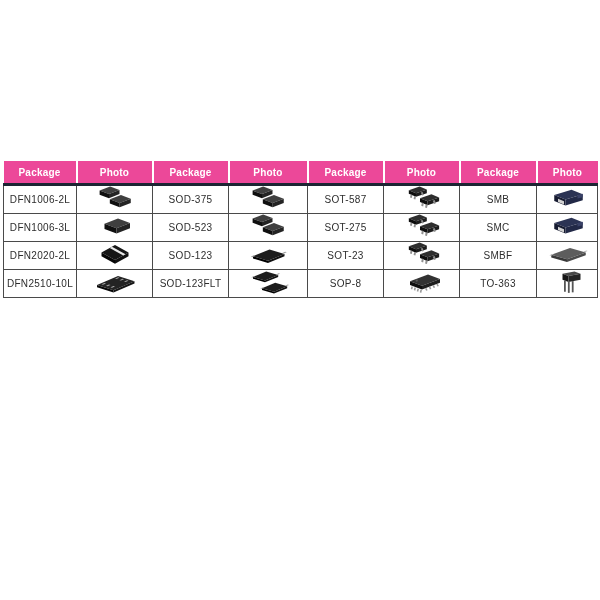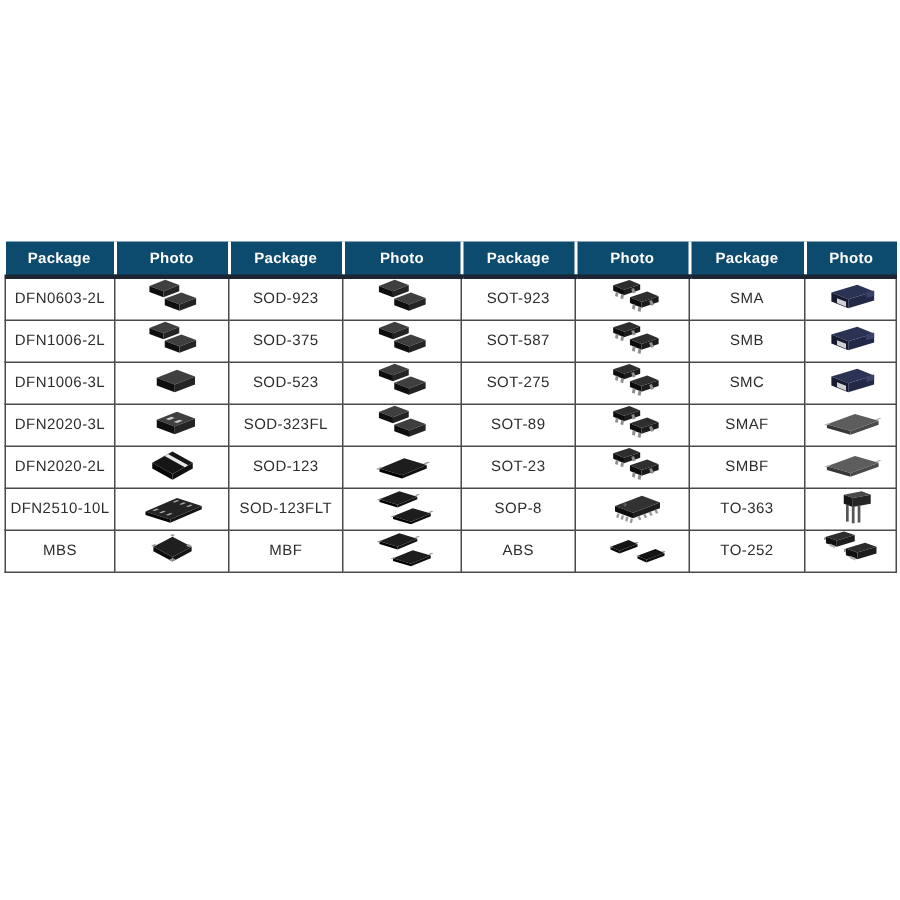--- a/index.html
+++ b/index.html
@@ -8,21 +8,21 @@
     font-family:"Liberation Sans",sans-serif;
     overflow:hidden;
   }
   .stage{position:relative;width:600px;height:600px;background:#ffffff;}
   table.pkg{
     position:absolute;left:3px;top:161px;
     border-collapse:collapse;table-layout:fixed;
     width:594px;
   }
   th{
-    background:#0c4a6e;color:#ffffff;
+    background:#ec4899;color:#ffffff;
     font-size:10px;font-weight:bold;letter-spacing:.2px;
     height:22px;padding:0;text-align:center;
     border-right:2px solid #ffffff;
     border-bottom:3px solid #1c2533;
   }
   th:last-child{border-right:none;}
   td{
     border:1px solid #4a4a4a;
     height:27px;padding:0;text-align:center;vertical-align:middle;
     background:#ffffff;
@@ -182,156 +182,104 @@
         <th>Package</th>
         <th>Photo</th>
         <th>Package</th>
         <th>Photo</th>
         <th>Package</th>
         <th>Photo</th>
       </tr>
     </thead>
     <tbody>
 
-      <tr>
-        <td class="name">DFN0603-2L</td>
+
+      <tr>
+        <td class="name">DFN1006-2L</td>
         <td>
             <svg class="ph" viewBox="0 0 60 36">
               <use href="#g-pair"></use>
             </svg>
           </td>
-        <td class="name">SOD-923</td>
+        <td class="name">SOD-375</td>
         <td>
             <svg class="ph" viewBox="0 0 60 36">
               <use href="#g-pair"></use>
             </svg>
           </td>
-        <td class="name">SOT-923</td>
+        <td class="name">SOT-587</td>
         <td>
             <svg class="ph" viewBox="0 0 60 36">
               <use href="#g-sotpair"></use>
             </svg>
           </td>
-        <td class="name">SMA</td>
+        <td class="name">SMB</td>
         <td>
             <svg class="ph" viewBox="0 0 60 36">
               <use href="#g-smx"></use>
             </svg>
           </td>
       </tr>
 
       <tr>
-        <td class="name">DFN1006-2L</td>
+        <td class="name">DFN1006-3L</td>
+        <td>
+            <svg class="ph" viewBox="0 0 60 36">
+              <use href="#g-cube"></use>
+            </svg>
+          </td>
+        <td class="name">SOD-523</td>
         <td>
             <svg class="ph" viewBox="0 0 60 36">
               <use href="#g-pair"></use>
             </svg>
           </td>
-        <td class="name">SOD-375</td>
-        <td>
-            <svg class="ph" viewBox="0 0 60 36">
-              <use href="#g-pair"></use>
-            </svg>
-          </td>
-        <td class="name">SOT-587</td>
+        <td class="name">SOT-275</td>
         <td>
             <svg class="ph" viewBox="0 0 60 36">
               <use href="#g-sotpair"></use>
             </svg>
           </td>
-        <td class="name">SMB</td>
+        <td class="name">SMC</td>
         <td>
             <svg class="ph" viewBox="0 0 60 36">
               <use href="#g-smx"></use>
             </svg>
           </td>
       </tr>
 
-      <tr>
-        <td class="name">DFN1006-3L</td>
-        <td>
-            <svg class="ph" viewBox="0 0 60 36">
-              <use href="#g-cube"></use>
-            </svg>
-          </td>
-        <td class="name">SOD-523</td>
-        <td>
-            <svg class="ph" viewBox="0 0 60 36">
-              <use href="#g-pair"></use>
-            </svg>
-          </td>
-        <td class="name">SOT-275</td>
+
+
+      <tr>
+        <td class="name">DFN2020-2L</td>
+        <td>
+            <svg class="ph" viewBox="0 0 60 36">
+              <use href="#g-tilt"></use>
+            </svg>
+          </td>
+        <td class="name">SOD-123</td>
+        <td>
+            <svg class="ph" viewBox="0 0 60 36">
+              <use href="#g-flat"></use>
+            </svg>
+          </td>
+        <td class="name">SOT-23</td>
         <td>
             <svg class="ph" viewBox="0 0 60 36">
               <use href="#g-sotpair"></use>
             </svg>
           </td>
-        <td class="name">SMC</td>
-        <td>
-            <svg class="ph" viewBox="0 0 60 36">
-              <use href="#g-smx"></use>
-            </svg>
-          </td>
-      </tr>
-
-
-      <tr>
-        <td class="name">DFN2020-3L</td>
-        <td>
-            <svg class="ph" viewBox="0 0 60 36">
-              <use href="#g-pads"></use>
-            </svg>
-          </td>
-        <td class="name">SOD-323FL</td>
-        <td>
-            <svg class="ph" viewBox="0 0 60 36">
-              <use href="#g-pair"></use>
-            </svg>
-          </td>
-        <td class="name">SOT-89</td>
-        <td>
-            <svg class="ph" viewBox="0 0 60 36">
-              <use href="#g-sotpair"></use>
-            </svg>
-          </td>
-        <td class="name">SMAF</td>
+        <td class="name">SMBF</td>
         <td>
             <svg class="ph" viewBox="0 0 60 36">
               <use href="#g-smf"></use>
             </svg>
           </td>
       </tr>
 
-      <tr>
-        <td class="name">DFN2020-2L</td>
-        <td>
-            <svg class="ph" viewBox="0 0 60 36">
-              <use href="#g-tilt"></use>
-            </svg>
-          </td>
-        <td class="name">SOD-123</td>
-        <td>
-            <svg class="ph" viewBox="0 0 60 36">
-              <use href="#g-flat"></use>
-            </svg>
-          </td>
-        <td class="name">SOT-23</td>
-        <td>
-            <svg class="ph" viewBox="0 0 60 36">
-              <use href="#g-sotpair"></use>
-            </svg>
-          </td>
-        <td class="name">SMBF</td>
-        <td>
-            <svg class="ph" viewBox="0 0 60 36">
-              <use href="#g-smf"></use>
-            </svg>
-          </td>
-      </tr>
-
 
       <tr>
         <td class="name">DFN2510-10L</td>
         <td>
             <svg class="ph" viewBox="0 0 60 36">
               <use href="#g-wide"></use>
             </svg>
           </td>
         <td class="name">SOD-123FLT</td>
         <td>
@@ -346,42 +294,16 @@
             </svg>
           </td>
         <td class="name">TO-363</td>
         <td>
             <svg class="ph" viewBox="0 0 60 36">
               <use href="#g-to251"></use>
             </svg>
           </td>
       </tr>
 
-      <tr>
-        <td class="name">MBS</td>
-        <td>
-            <svg class="ph" viewBox="0 0 60 36">
-              <use href="#g-mbs"></use>
-            </svg>
-          </td>
-        <td class="name">MBF</td>
-        <td>
-            <svg class="ph" viewBox="0 0 60 36">
-              <use href="#g-flatpair"></use>
-            </svg>
-          </td>
-        <td class="name">ABS</td>
-        <td>
-            <svg class="ph" viewBox="0 0 60 36">
-              <use href="#g-abs"></use>
-            </svg>
-          </td>
-        <td class="name">TO-252</td>
-        <td>
-            <svg class="ph" viewBox="0 0 60 36">
-              <use href="#g-to252"></use>
-            </svg>
-          </td>
-      </tr>
 
     </tbody>
   </table>
 </div>
 
 </body></html>

